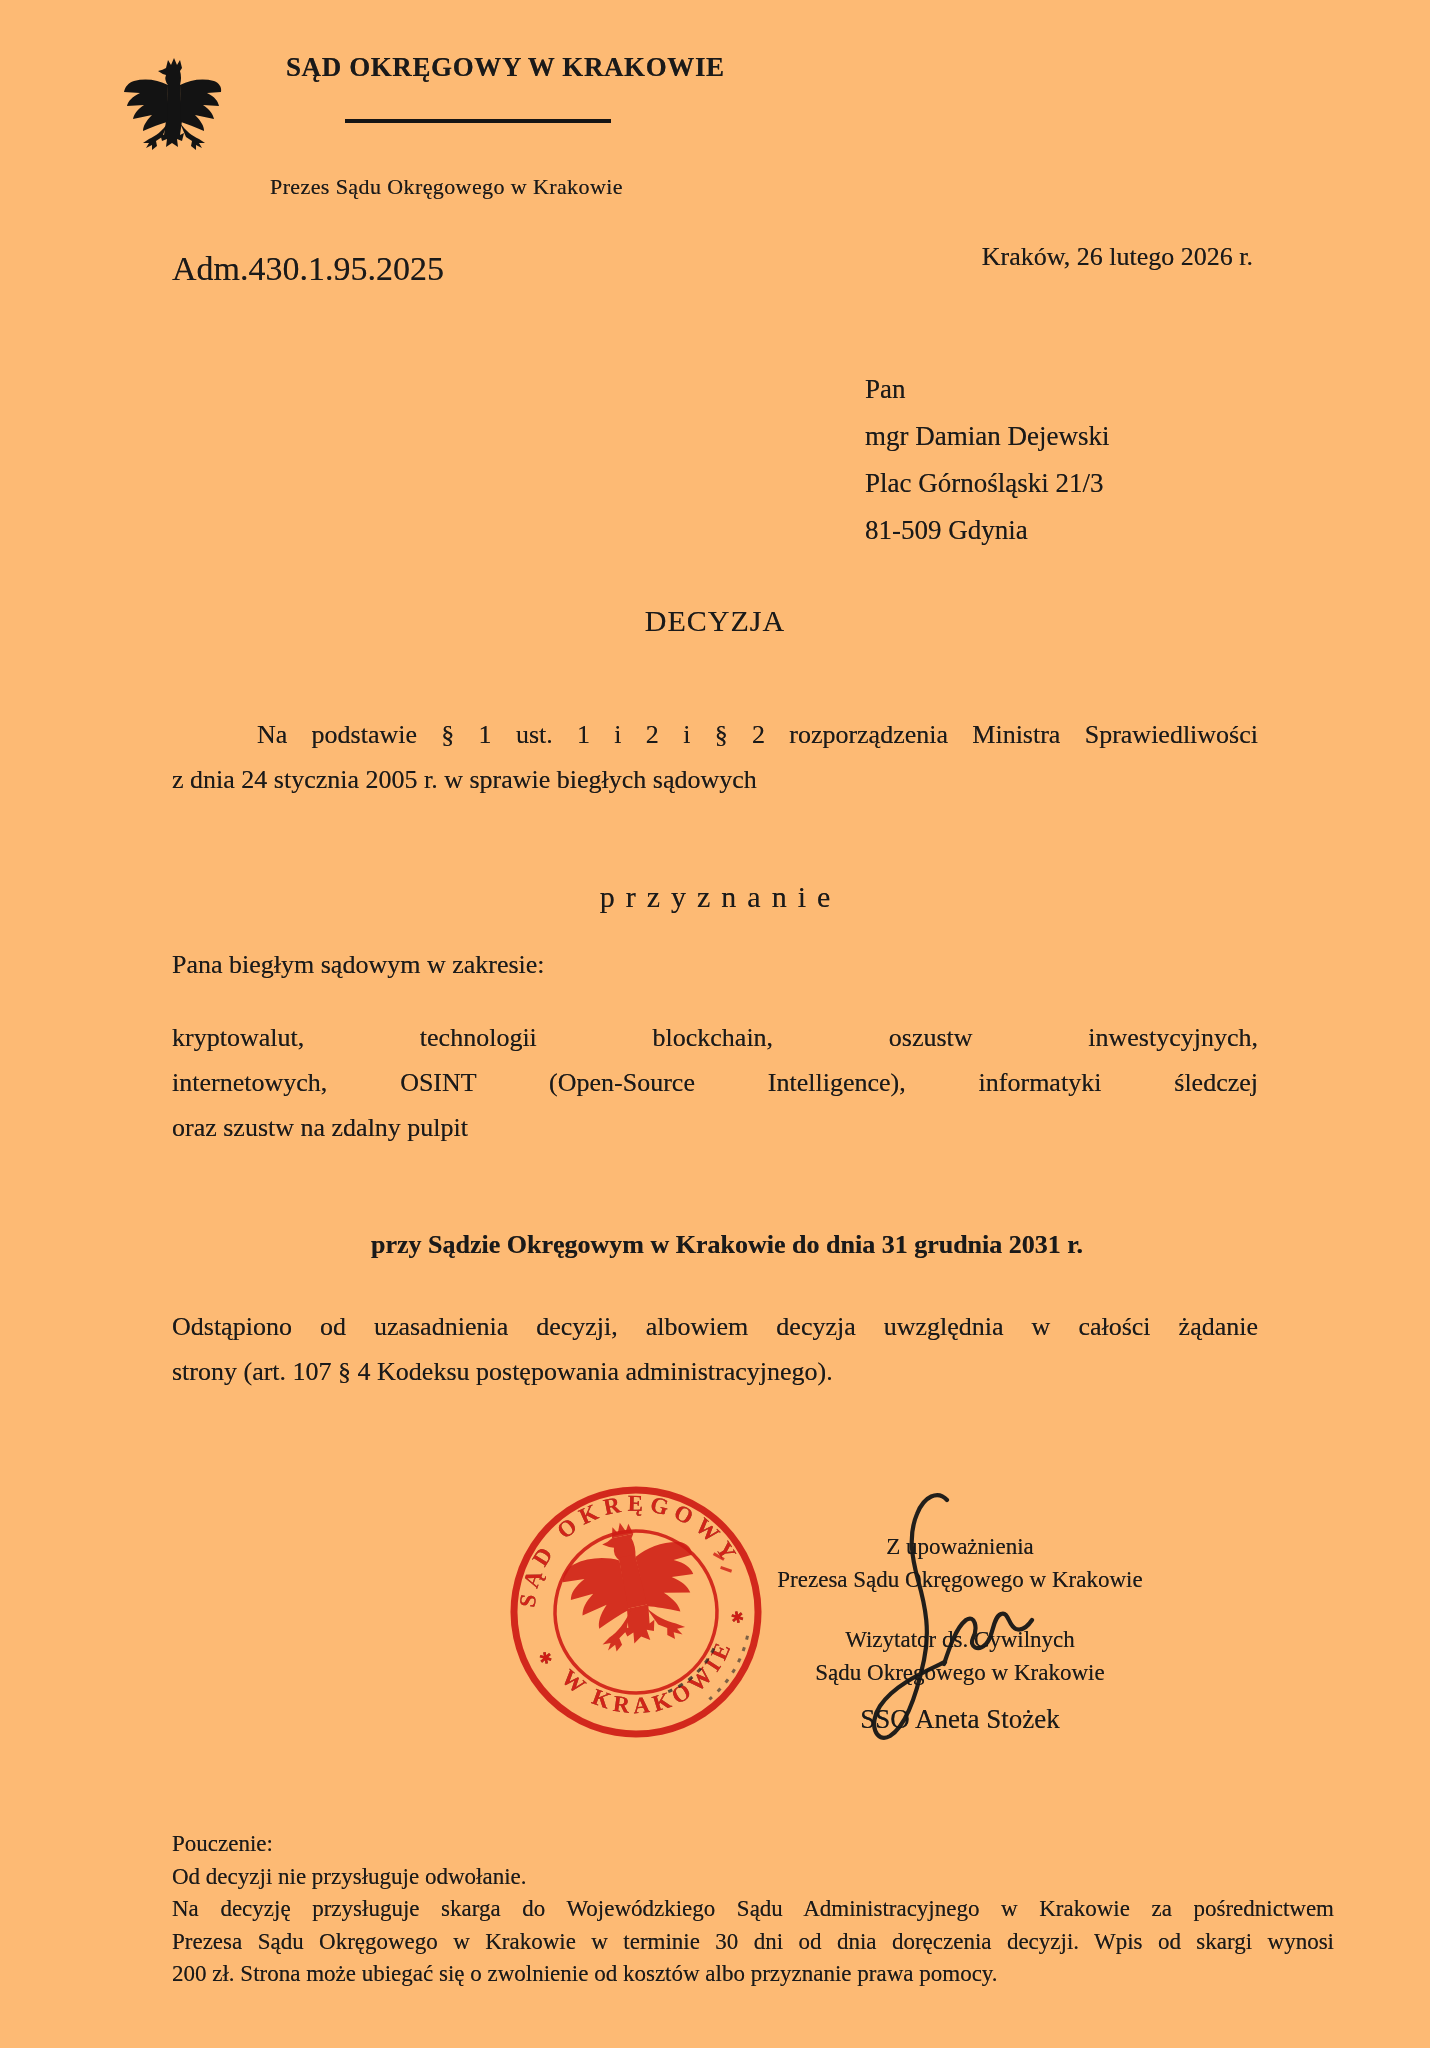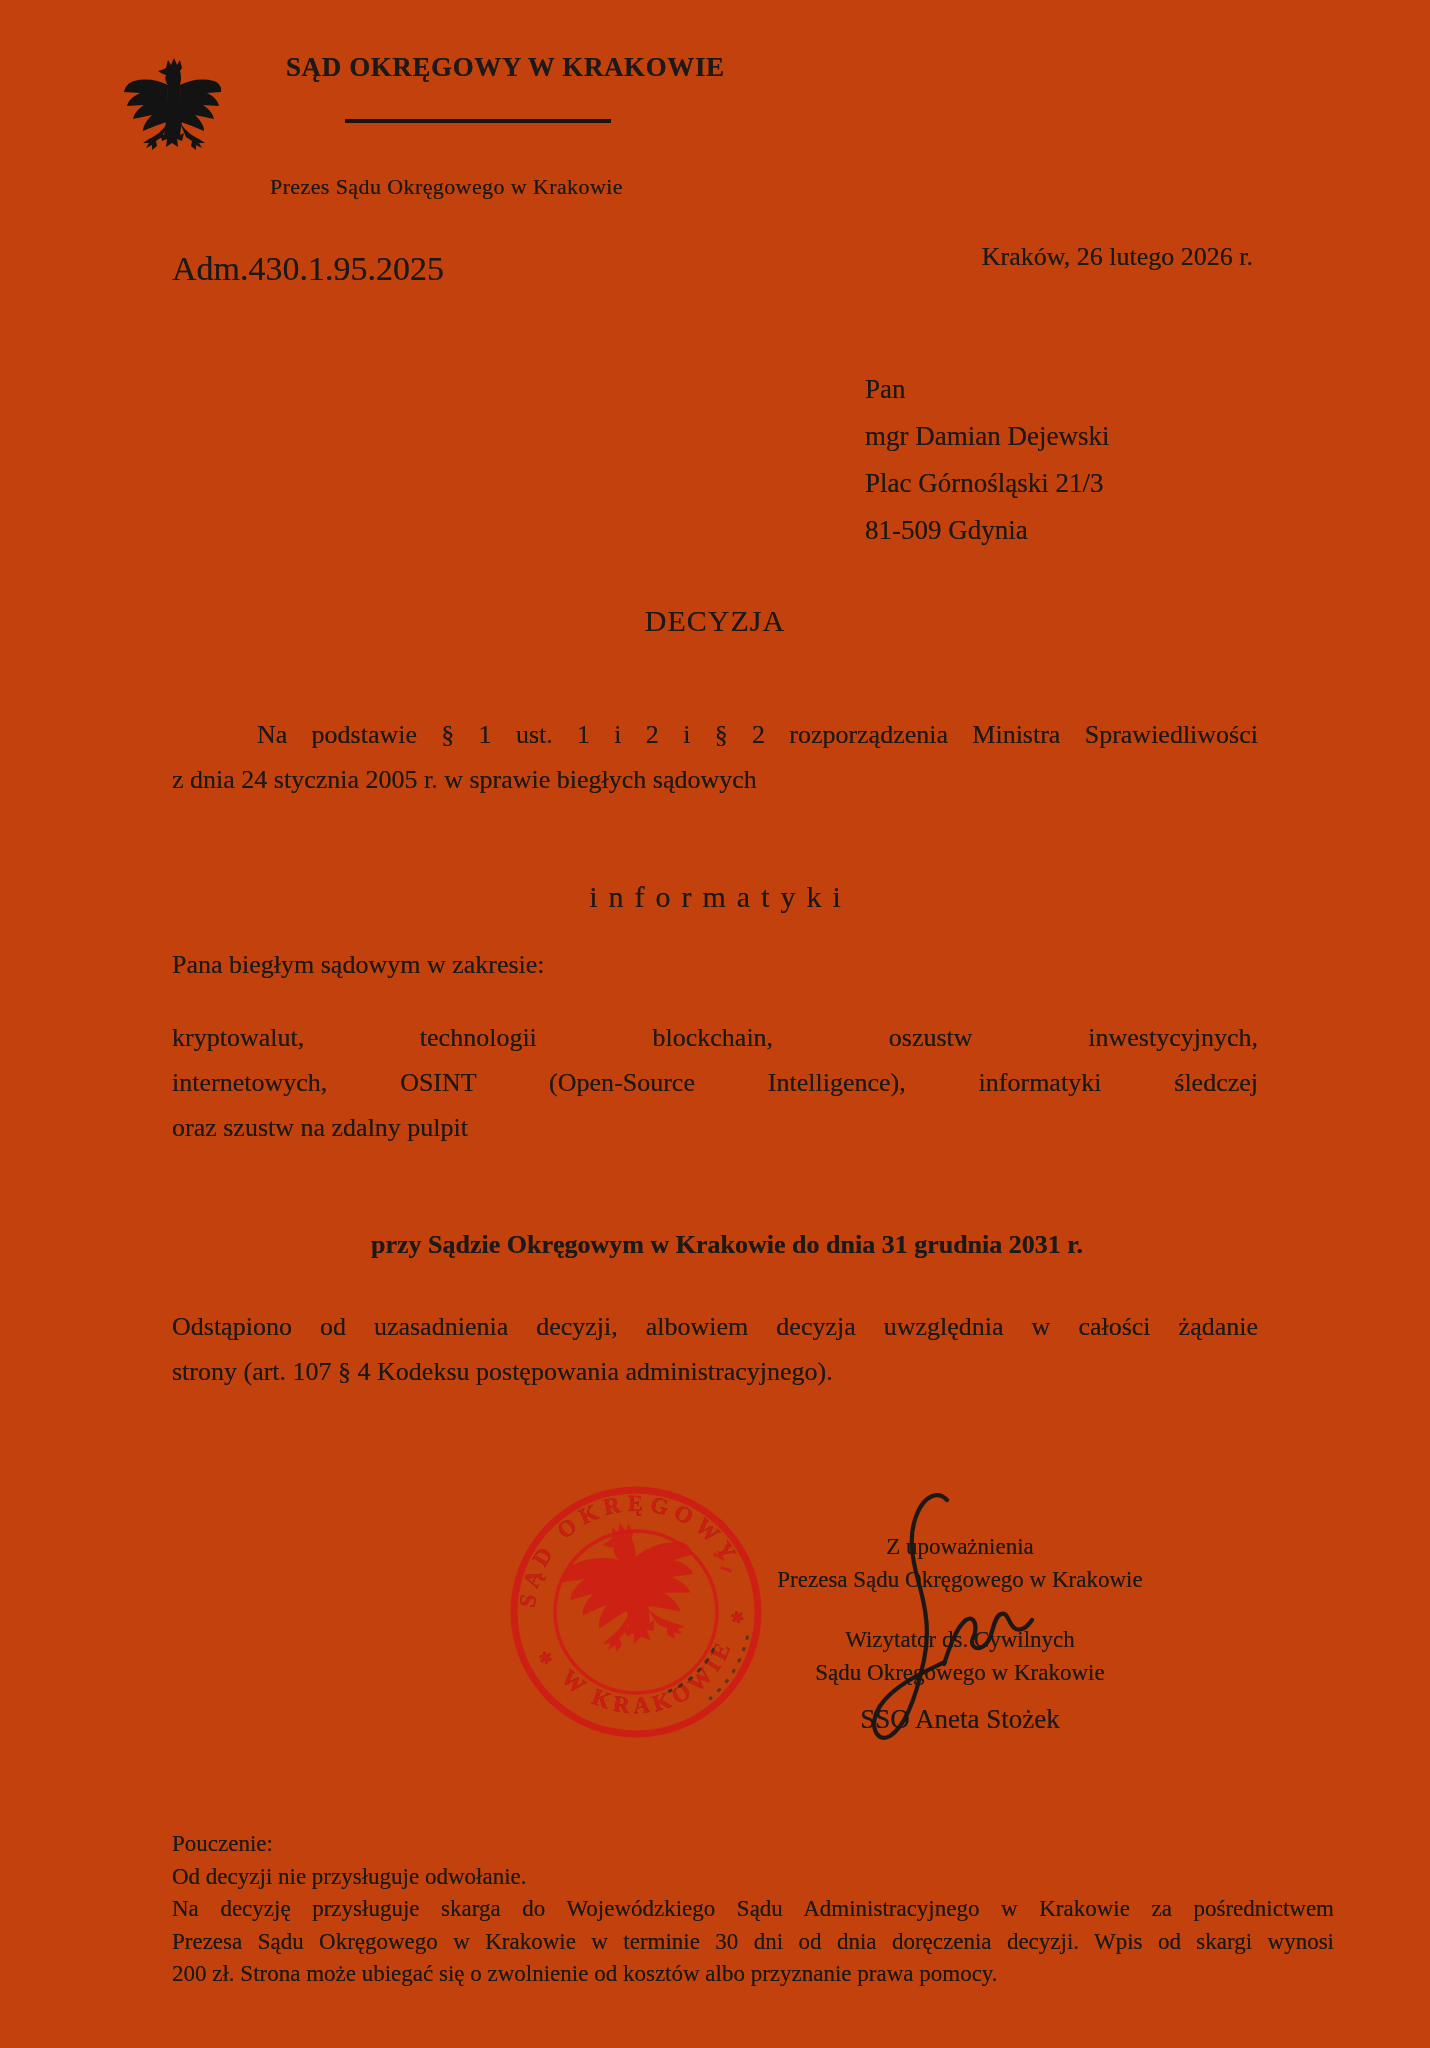--- a/index.html
+++ b/index.html
@@ -1,18 +1,18 @@
 <!DOCTYPE html>
 <html><head>
 <meta charset="utf-8">
 <style>
   html,body { margin:0; padding:0; background:#e8e8e8; }
   .page {
     position:relative; width:1430px; height:2048px; margin:0 auto;
-    background:#c2410c; overflow:hidden;
+    background:#fdba74; overflow:hidden;
     font-family:"Liberation Serif","DejaVu Serif",serif;
     color:#1a1a1a;
     text-shadow:0 0 0.5px rgba(10,10,10,0.55);
   }
   .abs { position:absolute; }
 
   
   .eagle-svg { left:122px; top:54px; width:100px; height:118px; }
   .court-name { left:286px; top:52px; font-size:27px; font-weight:bold; letter-spacing:0.6px; white-space:nowrap; }
   .header-rule { left:345px; top:119px; width:266px; height:4px; background:#151515; }
@@ -87,21 +87,21 @@
     <div>81-509 Gdynia</div>
   </div>
 
   <div class="abs decision-title">DECYZJA</div>
 
   <div class="abs para p-legal">
     <div class="ln jl ind">Na podstawie § 1 ust. 1 i 2 i § 2 rozporządzenia Ministra Sprawiedliwości</div>
     <div class="ln">z dnia 24 stycznia 2005 r. w sprawie biegłych sądowych</div>
   </div>
 
-  <div class="abs operative-word">informatyki</div>
+  <div class="abs operative-word">przyznanie</div>
 
   <div class="abs scope-intro">Pana biegłym sądowym w zakresie:</div>
 
   <div class="abs para p-scope">
     <div class="ln jl">kryptowalut, technologii blockchain, oszustw inwestycyjnych,</div>
     <div class="ln jl">internetowych, OSINT (Open-Source Intelligence), informatyki śledczej</div>
     <div class="ln">oraz szustw na zdalny pulpit</div>
   </div>
 
   <div class="abs appointment-term">przy Sądzie Okręgowym w Krakowie do dnia 31 grudnia 2031 r.</div>

